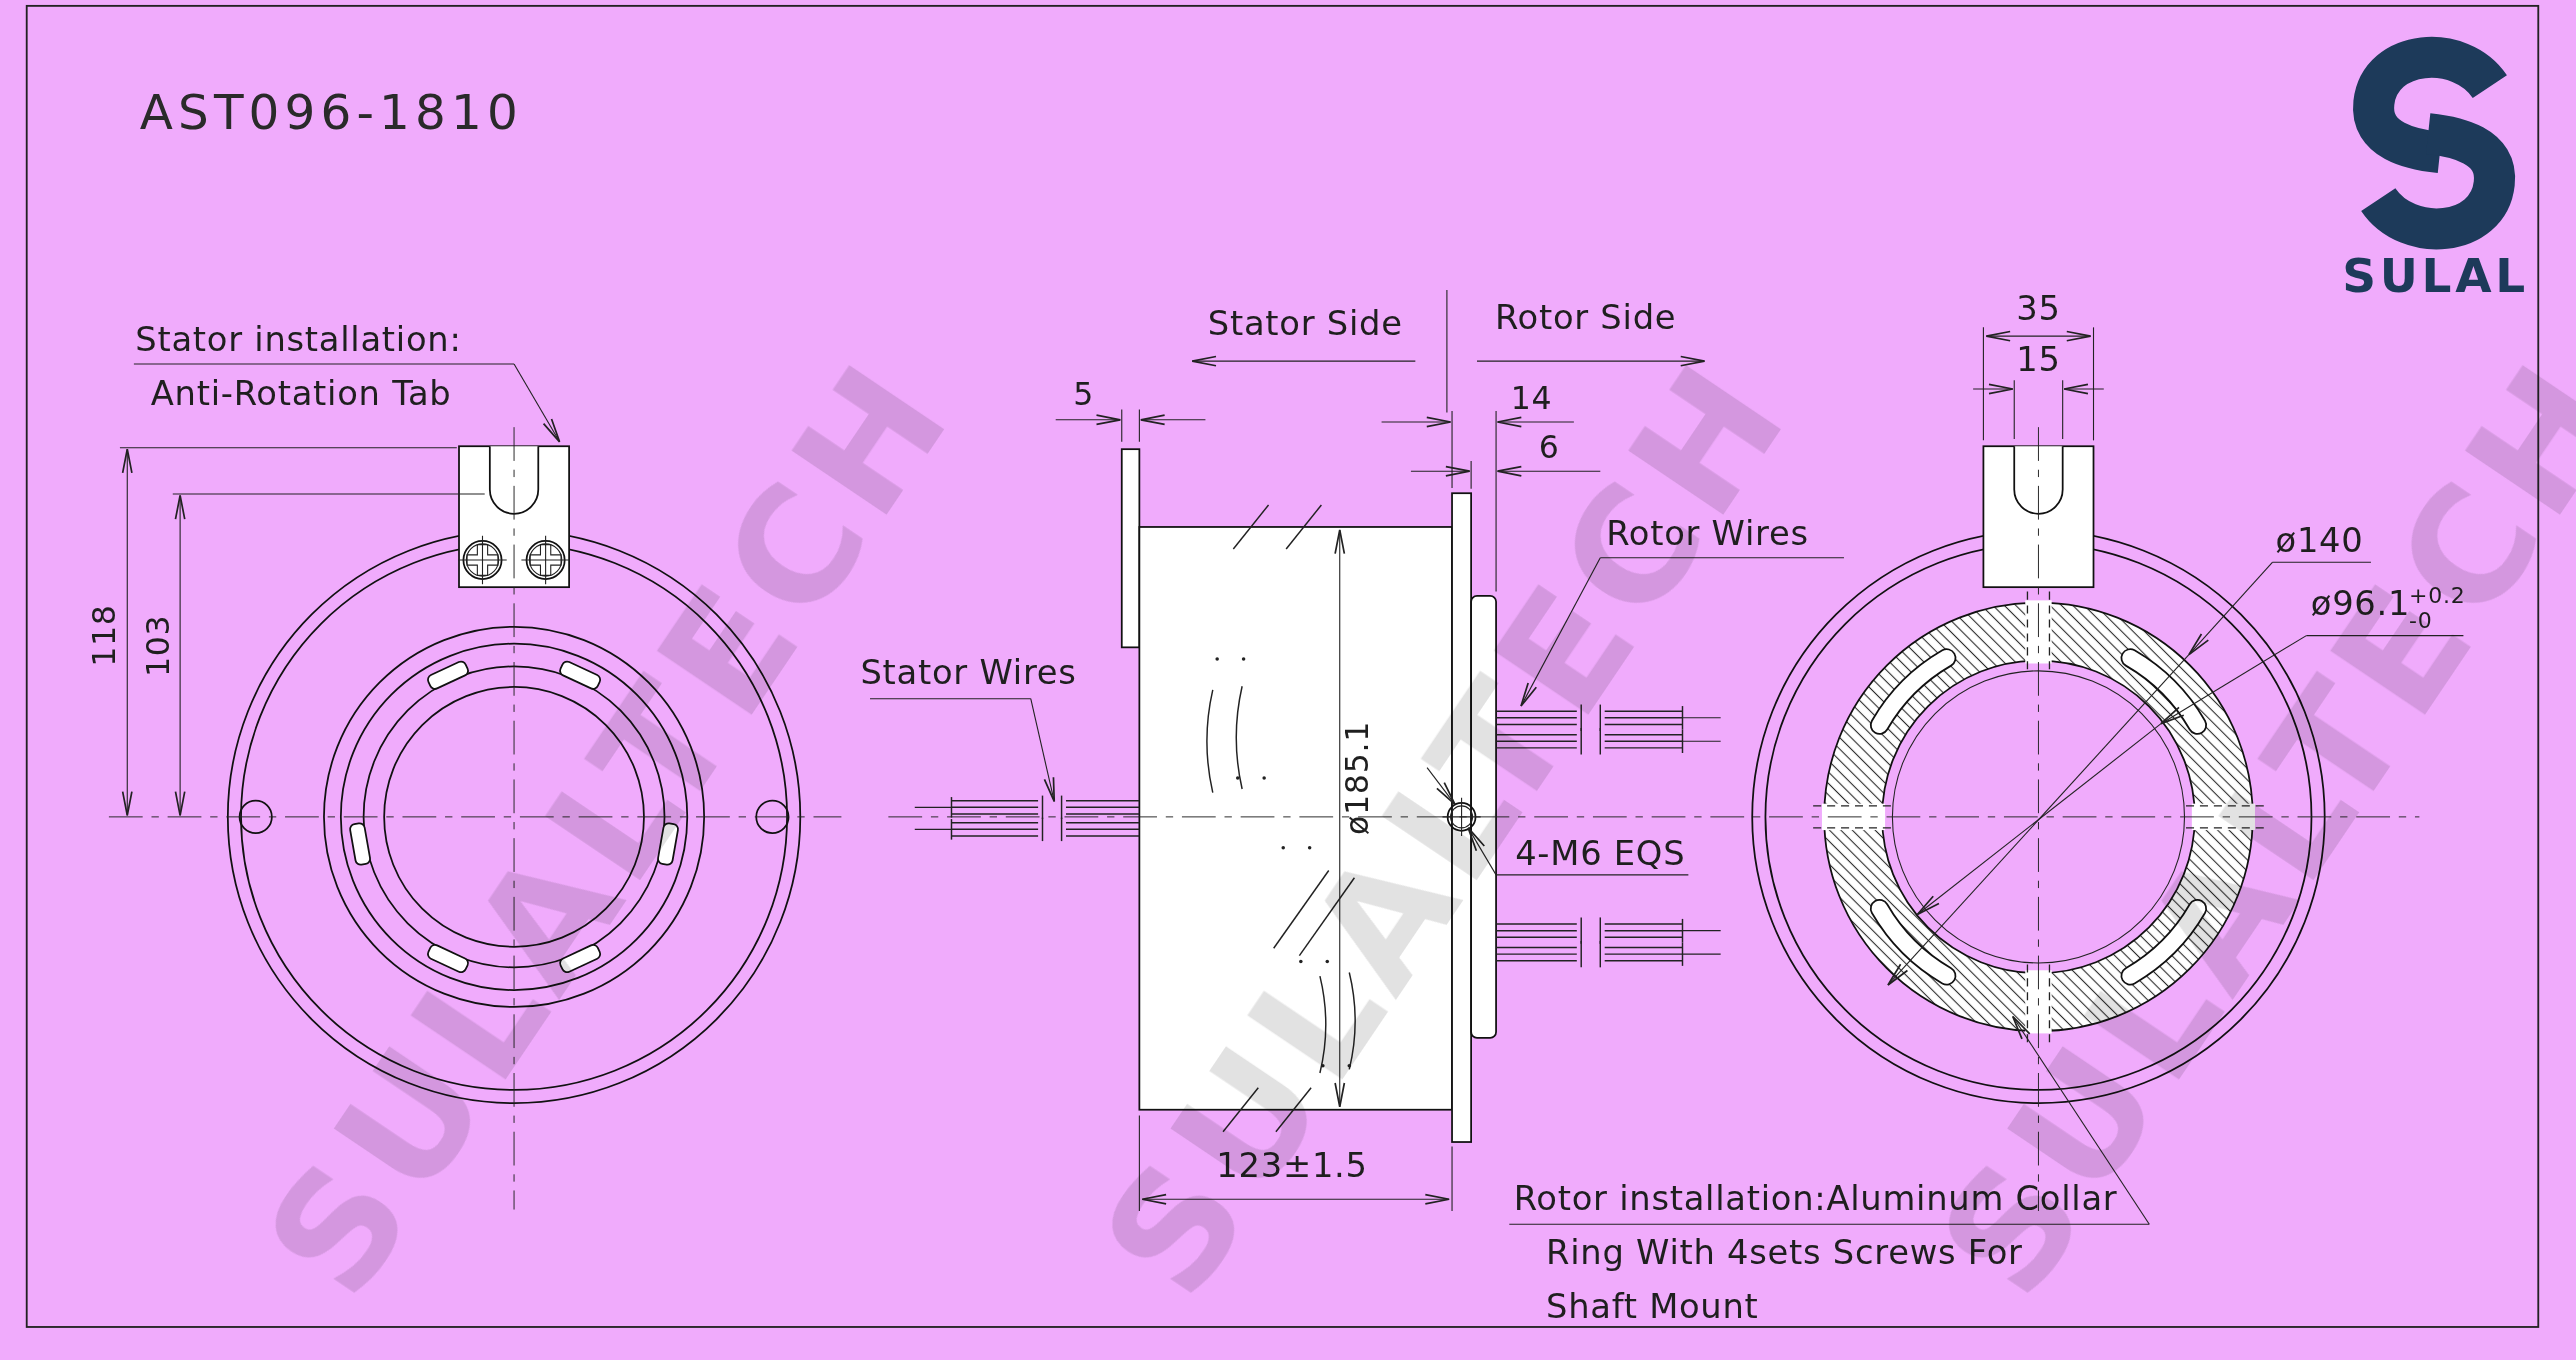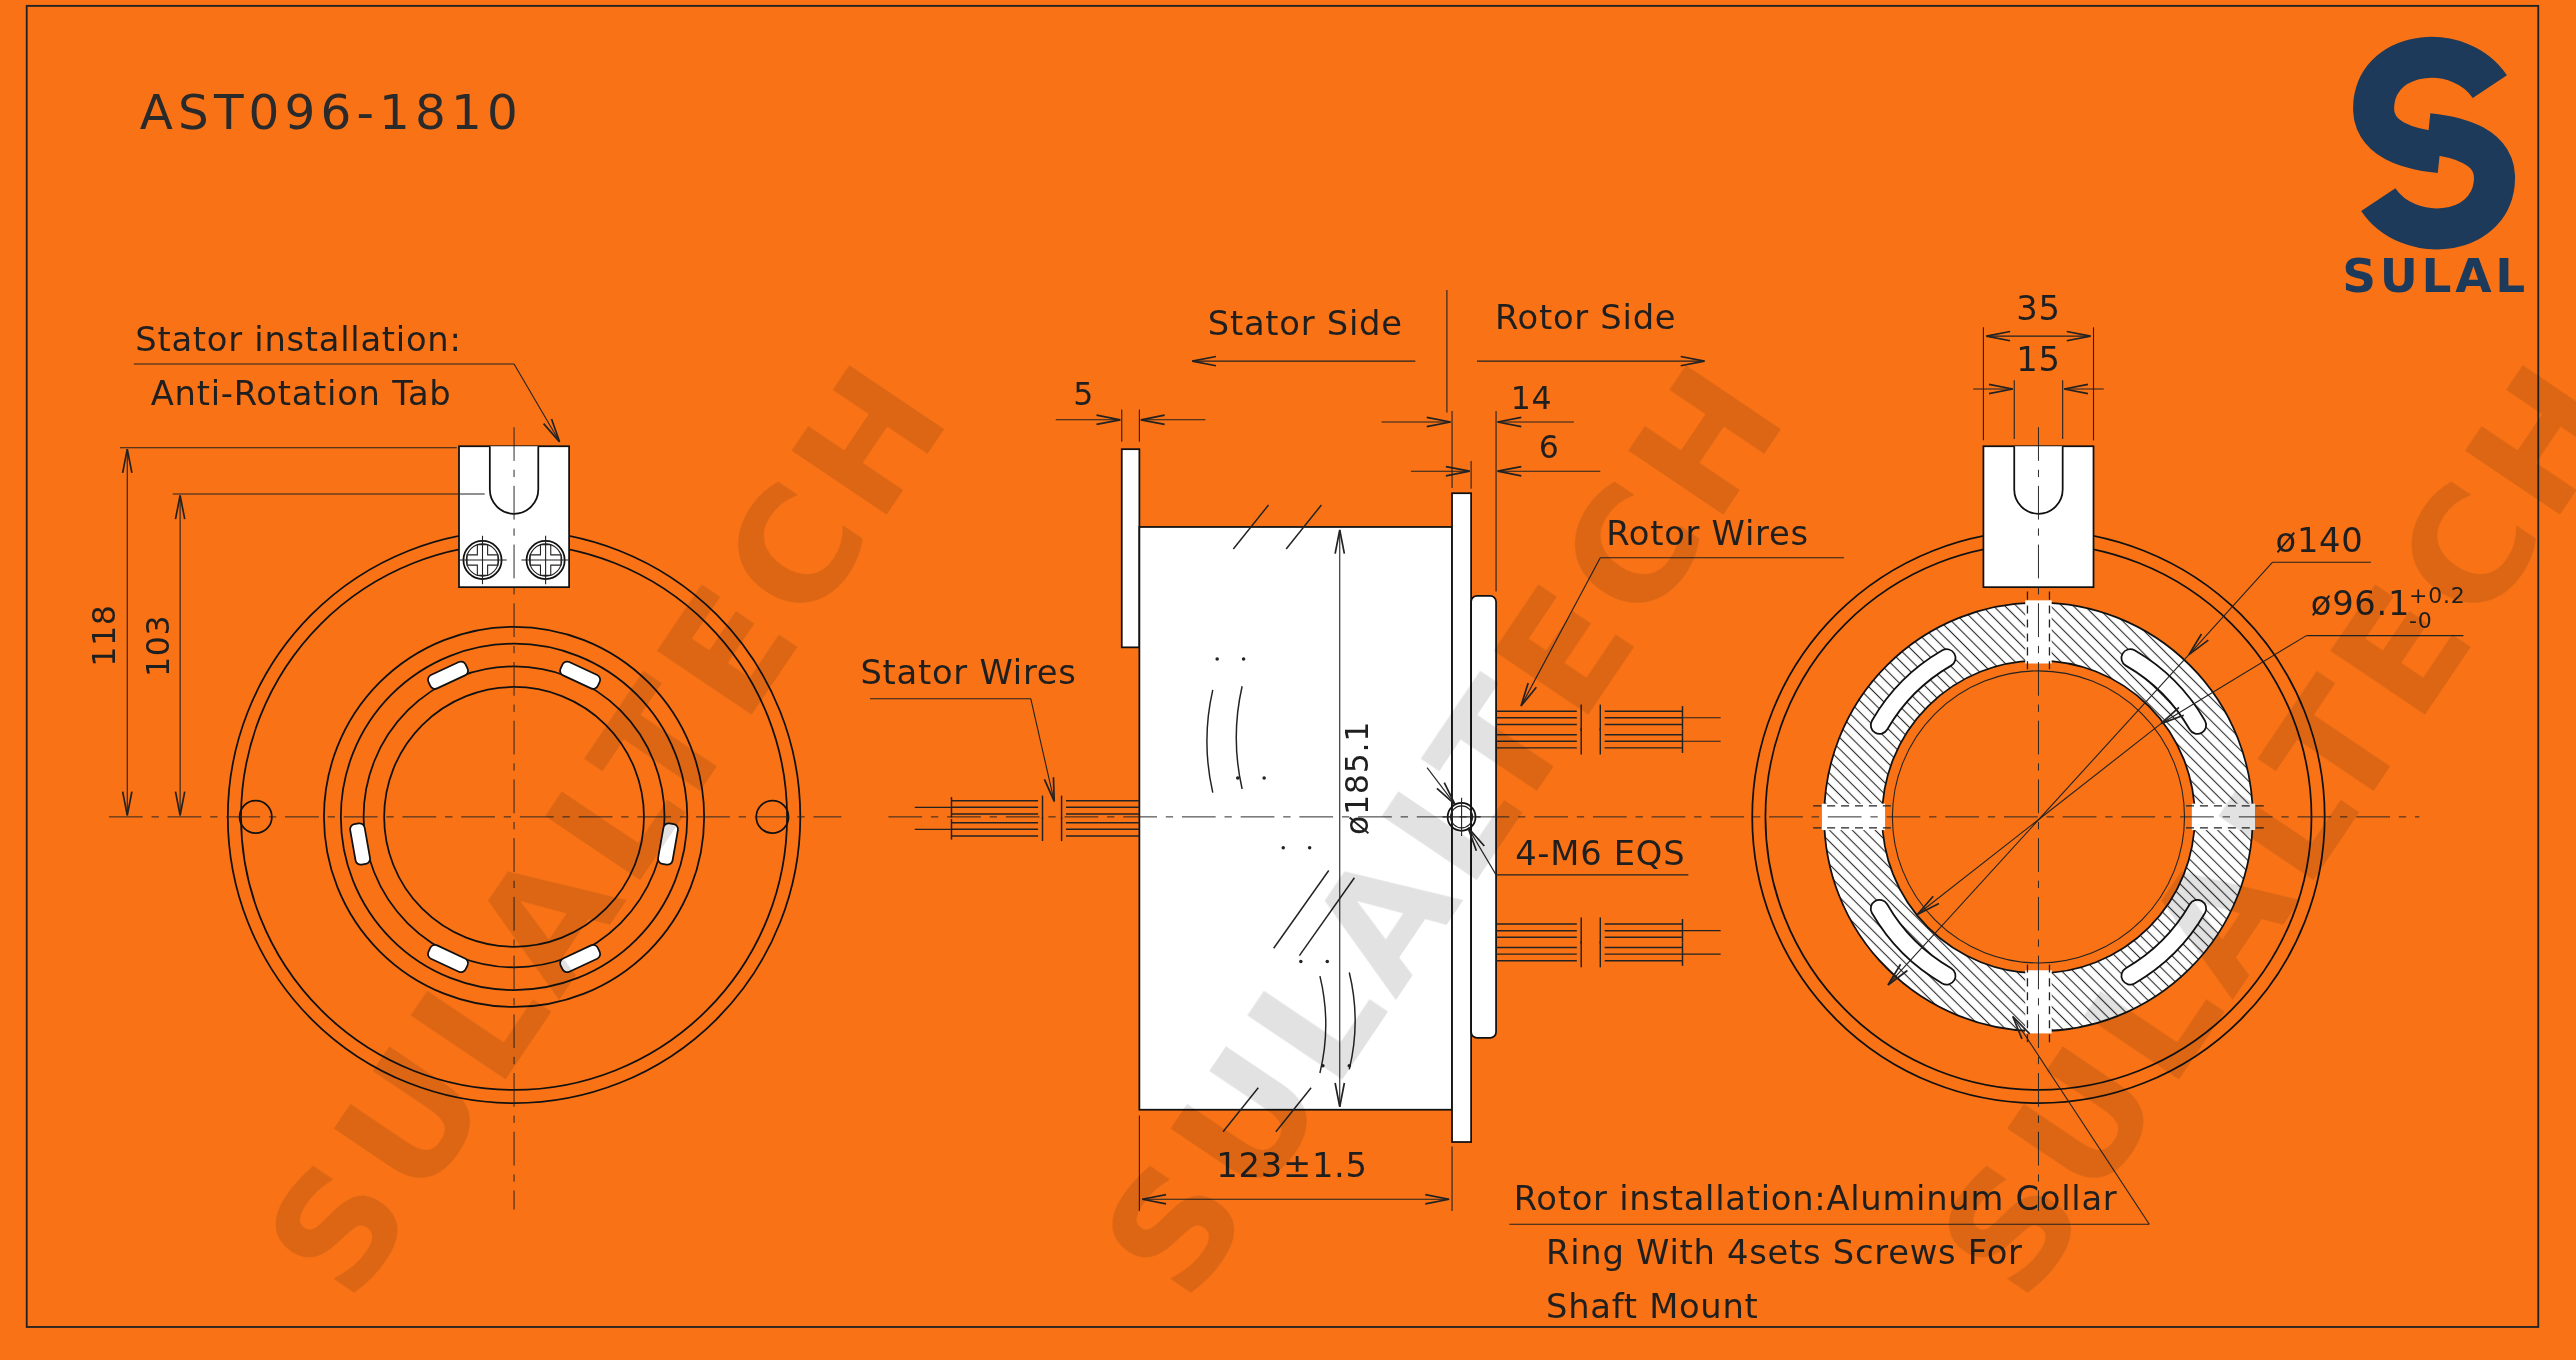--- a/index.html
+++ b/index.html
@@ -1,16 +1,16 @@
 <!DOCTYPE html>
 <html style="font-size:11.7px"><head>
 <meta charset="utf-8">
 <style>
   html,body{margin:0;padding:0;background:#fff;}
-  .stage{position:relative;width:2576px;height:1360px;background:#f97316;overflow:hidden;}
+  .stage{position:relative;width:2576px;height:1360px;background:#f0abfc;overflow:hidden;}
   svg{display:block;}
   .obj{stroke:#111;stroke-width:2.4;fill:none;}
   .objw{stroke:#111;stroke-width:2.4;fill:#fff;}
   .thin{stroke:#222;stroke-width:1.5;fill:none;}
   .brk{stroke:#222;stroke-width:2;fill:none;}
   .cl{stroke:#222;stroke-width:1.3;fill:none;stroke-dasharray:46 12 10 12;}
   .dash{stroke:#222;stroke-width:1.8;fill:none;stroke-dasharray:11 8;}
   .t{font-family:"DejaVu Sans","Liberation Sans",sans-serif;fill:#1f1f1f;font-size:46px;letter-spacing:1px;}
   .ts{font-size:43px;}
   .tt{font-size:30px;}

